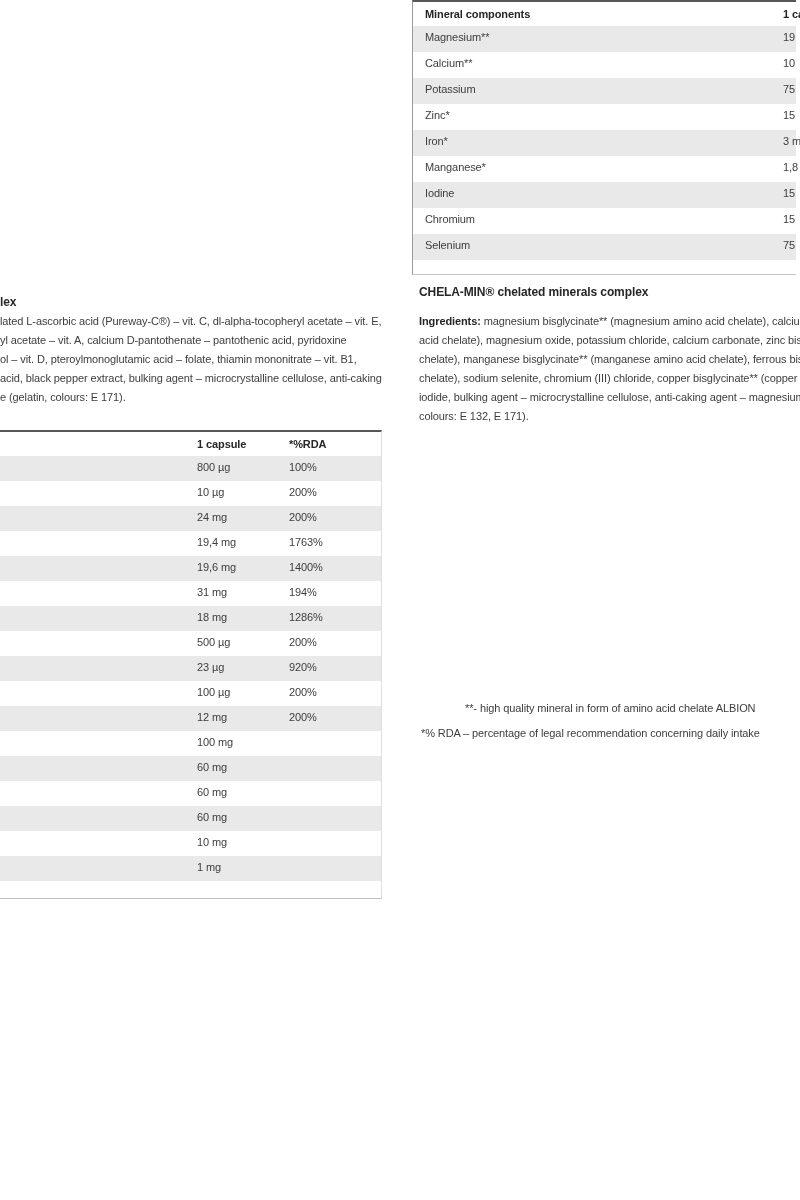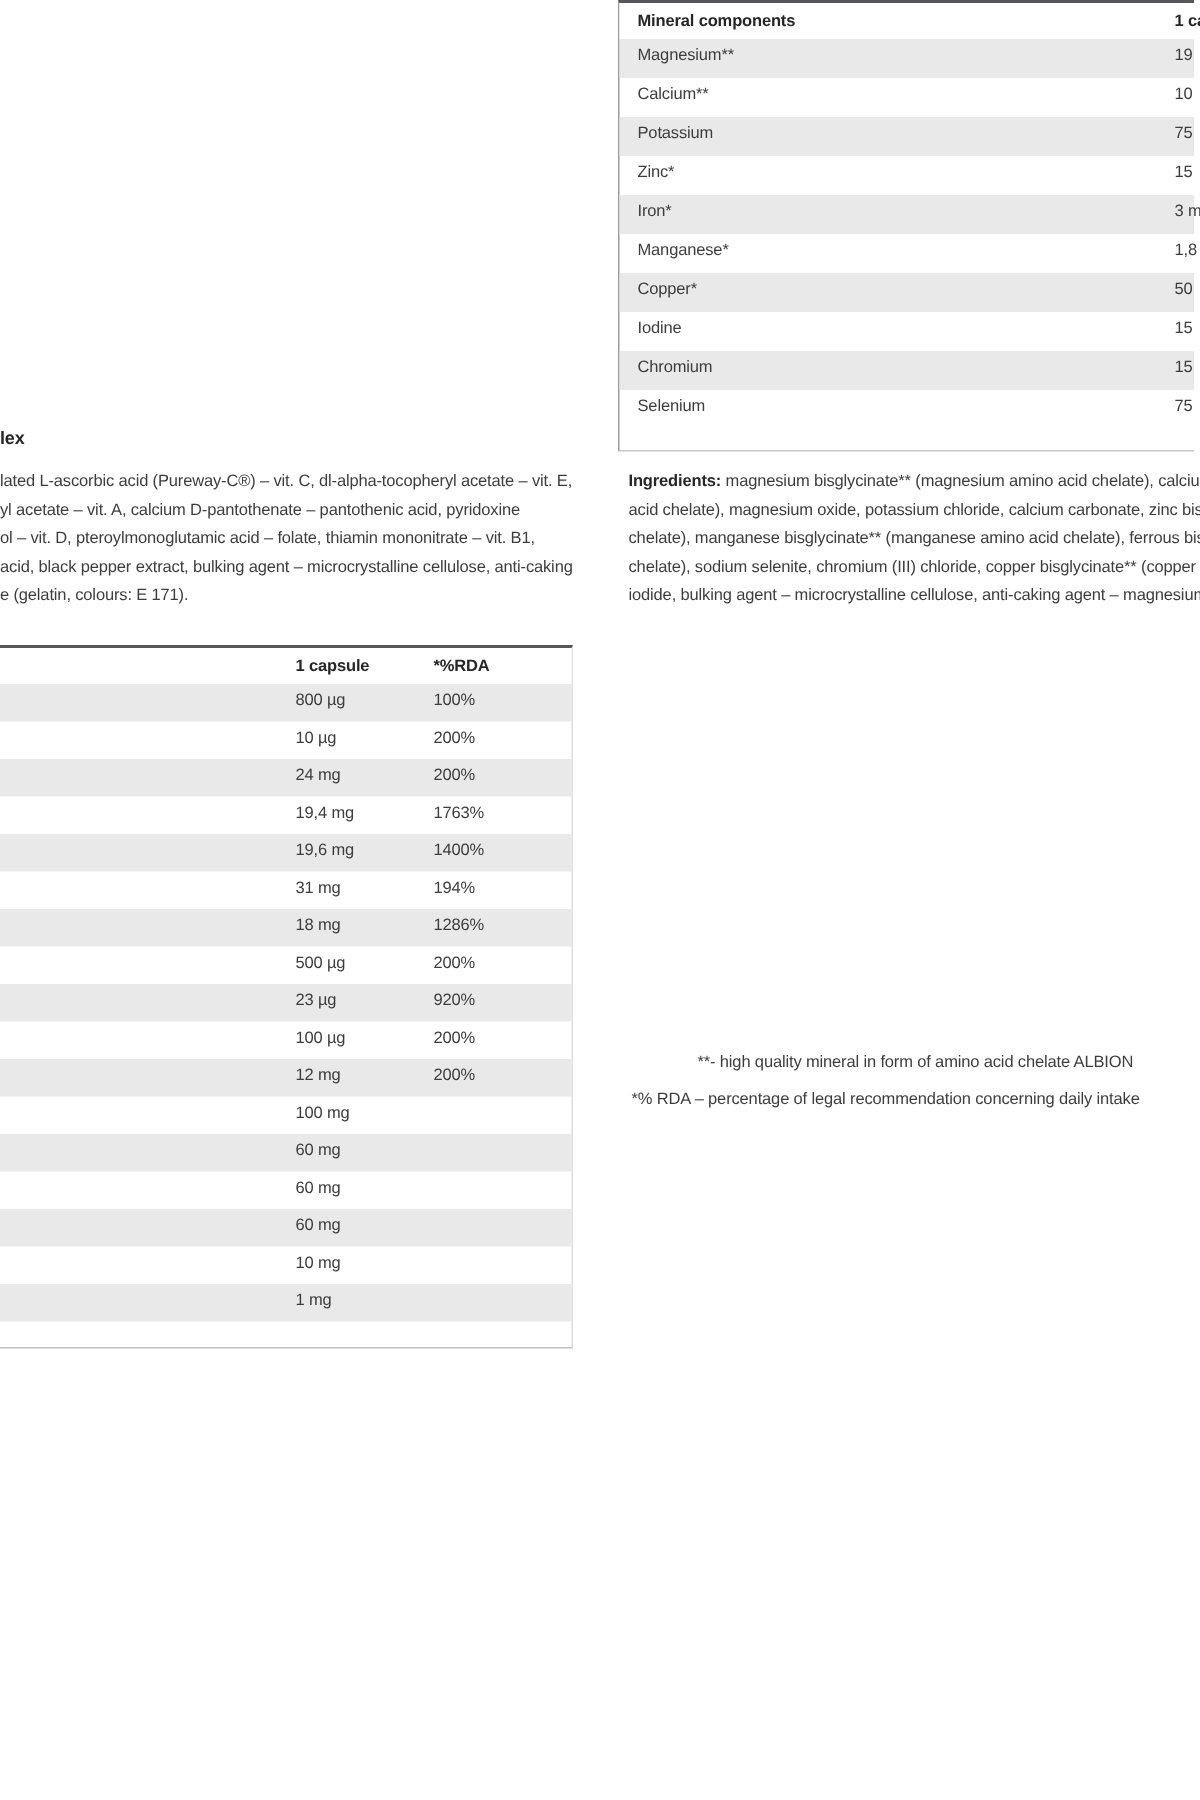--- a/index.html
+++ b/index.html
@@ -42,21 +42,21 @@
   .col-name{position:absolute;left:12px;white-space:nowrap;}
   .col-val{position:absolute;left:370px;white-space:nowrap;}
 
   .footnote{white-space:nowrap;color:#3d3d3d;}
 </style>
 </head>
 <body>
 
 <div class="page">
 
-  <div class="abs title" style="left:0;top:285px;text-align:center;">lex</div>
+  <div class="abs title" style="left:0;top:295px;text-align:center;">lex</div>
 
   <div class="abs" style="left:0;top:312px;width:384px;overflow:hidden;">
     <div class="para-line">lated L-ascorbic acid (Pureway-C®) – vit. C, dl-alpha-tocopheryl acetate – vit. E,</div>
     <div class="para-line">yl acetate – vit. A, calcium D-pantothenate – pantothenic acid, pyridoxine</div>
     <div class="para-line">ol – vit. D, pteroylmonoglutamic acid – folate, thiamin mononitrate – vit. B1,</div>
     <div class="para-line">acid, black pepper extract, bulking agent – microcrystalline cellulose, anti-caking</div>
     <div class="para-line">e (gelatin, colours: E 171).</div>
   </div>
 
   <div class="ltable" style="top:430px;">
@@ -135,20 +135,21 @@
   </div>
 
   <div class="abs title" style="left:419px;top:285px;">CHELA-MIN® chelated minerals complex</div>
 
   <div class="abs" style="left:419px;top:312px;width:381px;overflow:hidden;">
     <div class="para-line"><span class="bold-label">Ingredients:</span><span> magnesium bisglycinate** (magnesium amino acid chelate), calcium</span></div>
     <div class="para-line">acid chelate),  magnesium oxide, potassium chloride, calcium carbonate, zinc bis</div>
     <div class="para-line">chelate), manganese bisglycinate** (manganese amino acid chelate), ferrous bis</div>
     <div class="para-line">chelate), sodium selenite, chromium (III) chloride, copper bisglycinate** (copper</div>
     <div class="para-line">iodide, bulking agent  – microcrystalline cellulose, anti-caking agent – magnesium</div>
+    <div class="para-line">colours: E 132, E 171).</div>
   </div>
 
   <div class="rtable">
     <div class="hrow">
       <span class="col-name bold-label">Mineral components</span>
       <span class="col-val bold-label">1 capsule</span>
     </div>
     <div class="row">
       <span class="col-name">Magnesium**</span>
       <span class="col-val">19</span>
@@ -167,24 +168,20 @@
     </div>
     <div class="row">
       <span class="col-name">Iron*</span>
       <span class="col-val">3 m</span>
     </div>
     <div class="row">
       <span class="col-name">Manganese*</span>
       <span class="col-val">1,8</span>
     </div>
     <div class="row">
-      <span class="col-name">Copper*</span>
-      <span class="col-val">50</span>
-    </div>
-    <div class="row">
       <span class="col-name">Iodine</span>
       <span class="col-val">15</span>
     </div>
     <div class="row">
       <span class="col-name">Chromium</span>
       <span class="col-val">15</span>
     </div>
     <div class="row">
       <span class="col-name">Selenium</span>
       <span class="col-val">75</span>

